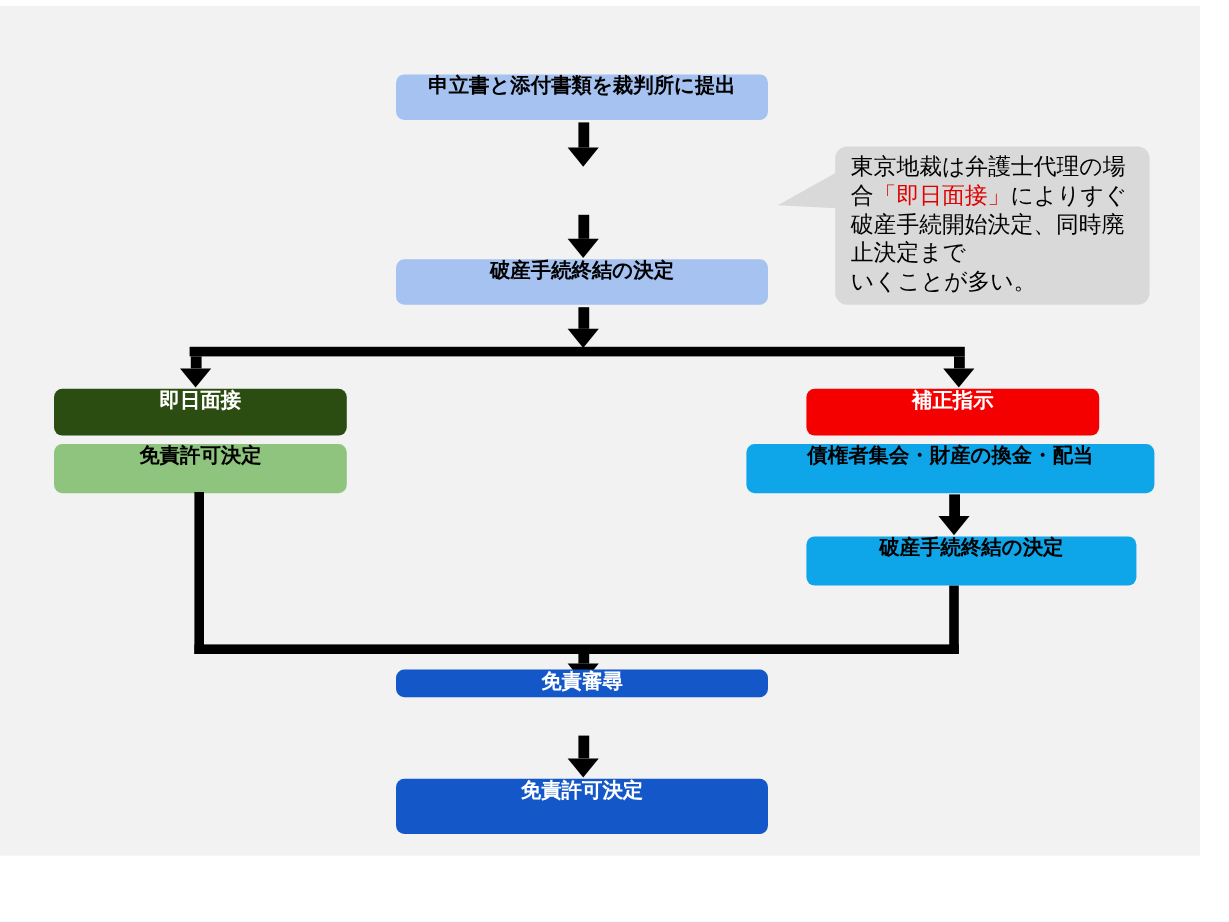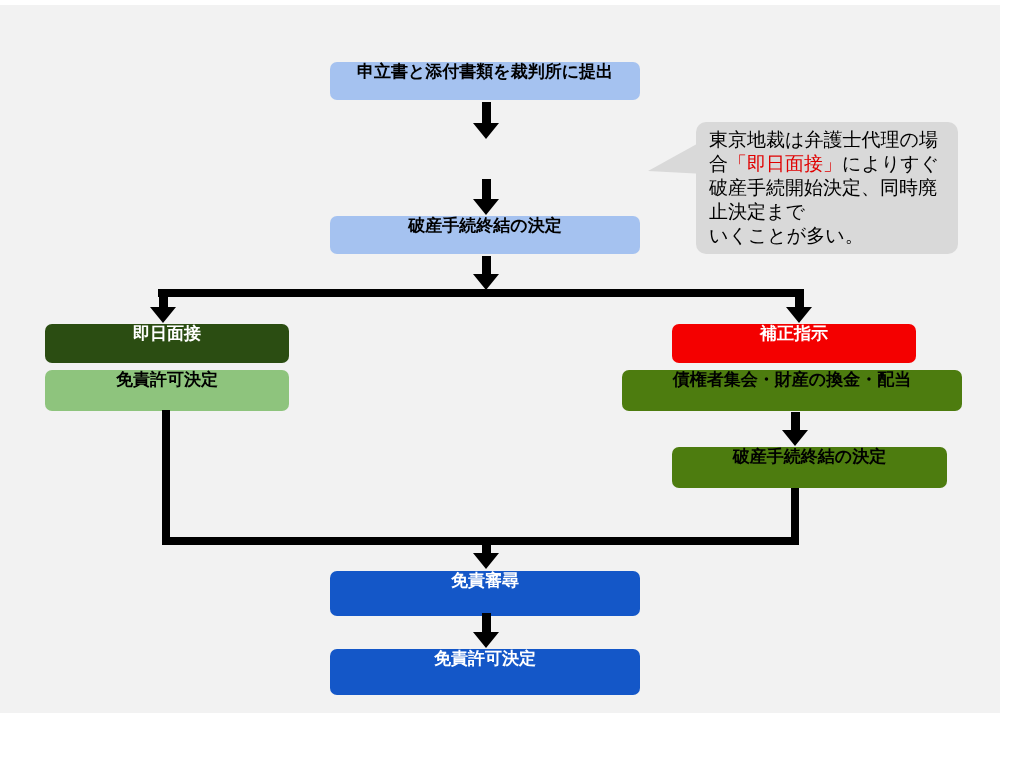--- a/index.html
+++ b/index.html
@@ -8,21 +8,21 @@
   .slide-bg { position:absolute; left:0; top:5px; width:1000px; height:708px; background:#f2f2f2; }
 
   .page-title { position:absolute; left:18px; top:22px; font-size:22px; color:#000; letter-spacing:1px; }
 
   .box { position:absolute; display:flex; align-items:flex-start; justify-content:center;
          border-radius:7px; font-weight:bold; font-size:17px; text-align:center; line-height:1.15; }
   .process { background:#a5c2f0; color:#000; }
   .green-dark { background:#2b4d12; color:#fff; }
   .green-light { background:#8ec47d; color:#000; }
   .red-dark { background:#f40000; color:#fff; }
-  .pink { background:#4d7c0f; color:#000; }
+  .pink { background:#0ea5e9; color:#000; }
   .blue { background:#1457c8; color:#fff; }
 
   .varrow { position:absolute; width:26px; display:flex; flex-direction:column; align-items:center; }
   .varrow .shaft { width:9px; background:#000; }
   .varrow .head { width:0; height:0; border-left:13px solid transparent; border-right:13px solid transparent; border-top:16px solid #000; }
 
   .hline, .vline { position:absolute; background:#000; }
 
   .callout { position:absolute; left:696px; top:122px; width:262px; height:132px; background:#d9d9d9;
              border-radius:10px; padding:6px 13px; font-size:19px; line-height:24px; color:#000; }
@@ -98,21 +98,21 @@
   </div>
 
   <div class="vline" style="left:162px;top:410px;width:8px;height:135px"></div>
   <div class="vline" style="left:791px;top:488px;width:8px;height:57px"></div>
   <div class="hline" style="left:162px;top:537px;width:637px;height:8px"></div>
   <div class="varrow" style="left:473px;top:545px">
     <div class="shaft" style="height:8px"></div>
       <div class="head"></div>
   </div>
 
-  <div class="box blue" style="left:330px;top:571px;width:310px;height:45px">
+  <div class="box blue" style="left:330px;top:558px;width:310px;height:23px">
     <span>免責審尋</span>
   </div>
   <div class="varrow" style="left:473px;top:613px">
     <div class="shaft" style="height:19px"></div>
       <div class="head"></div>
   </div>
   <div class="box blue" style="left:330px;top:649px;width:310px;height:46px">
     <span>免責許可決定</span>
   </div>
 </div>

